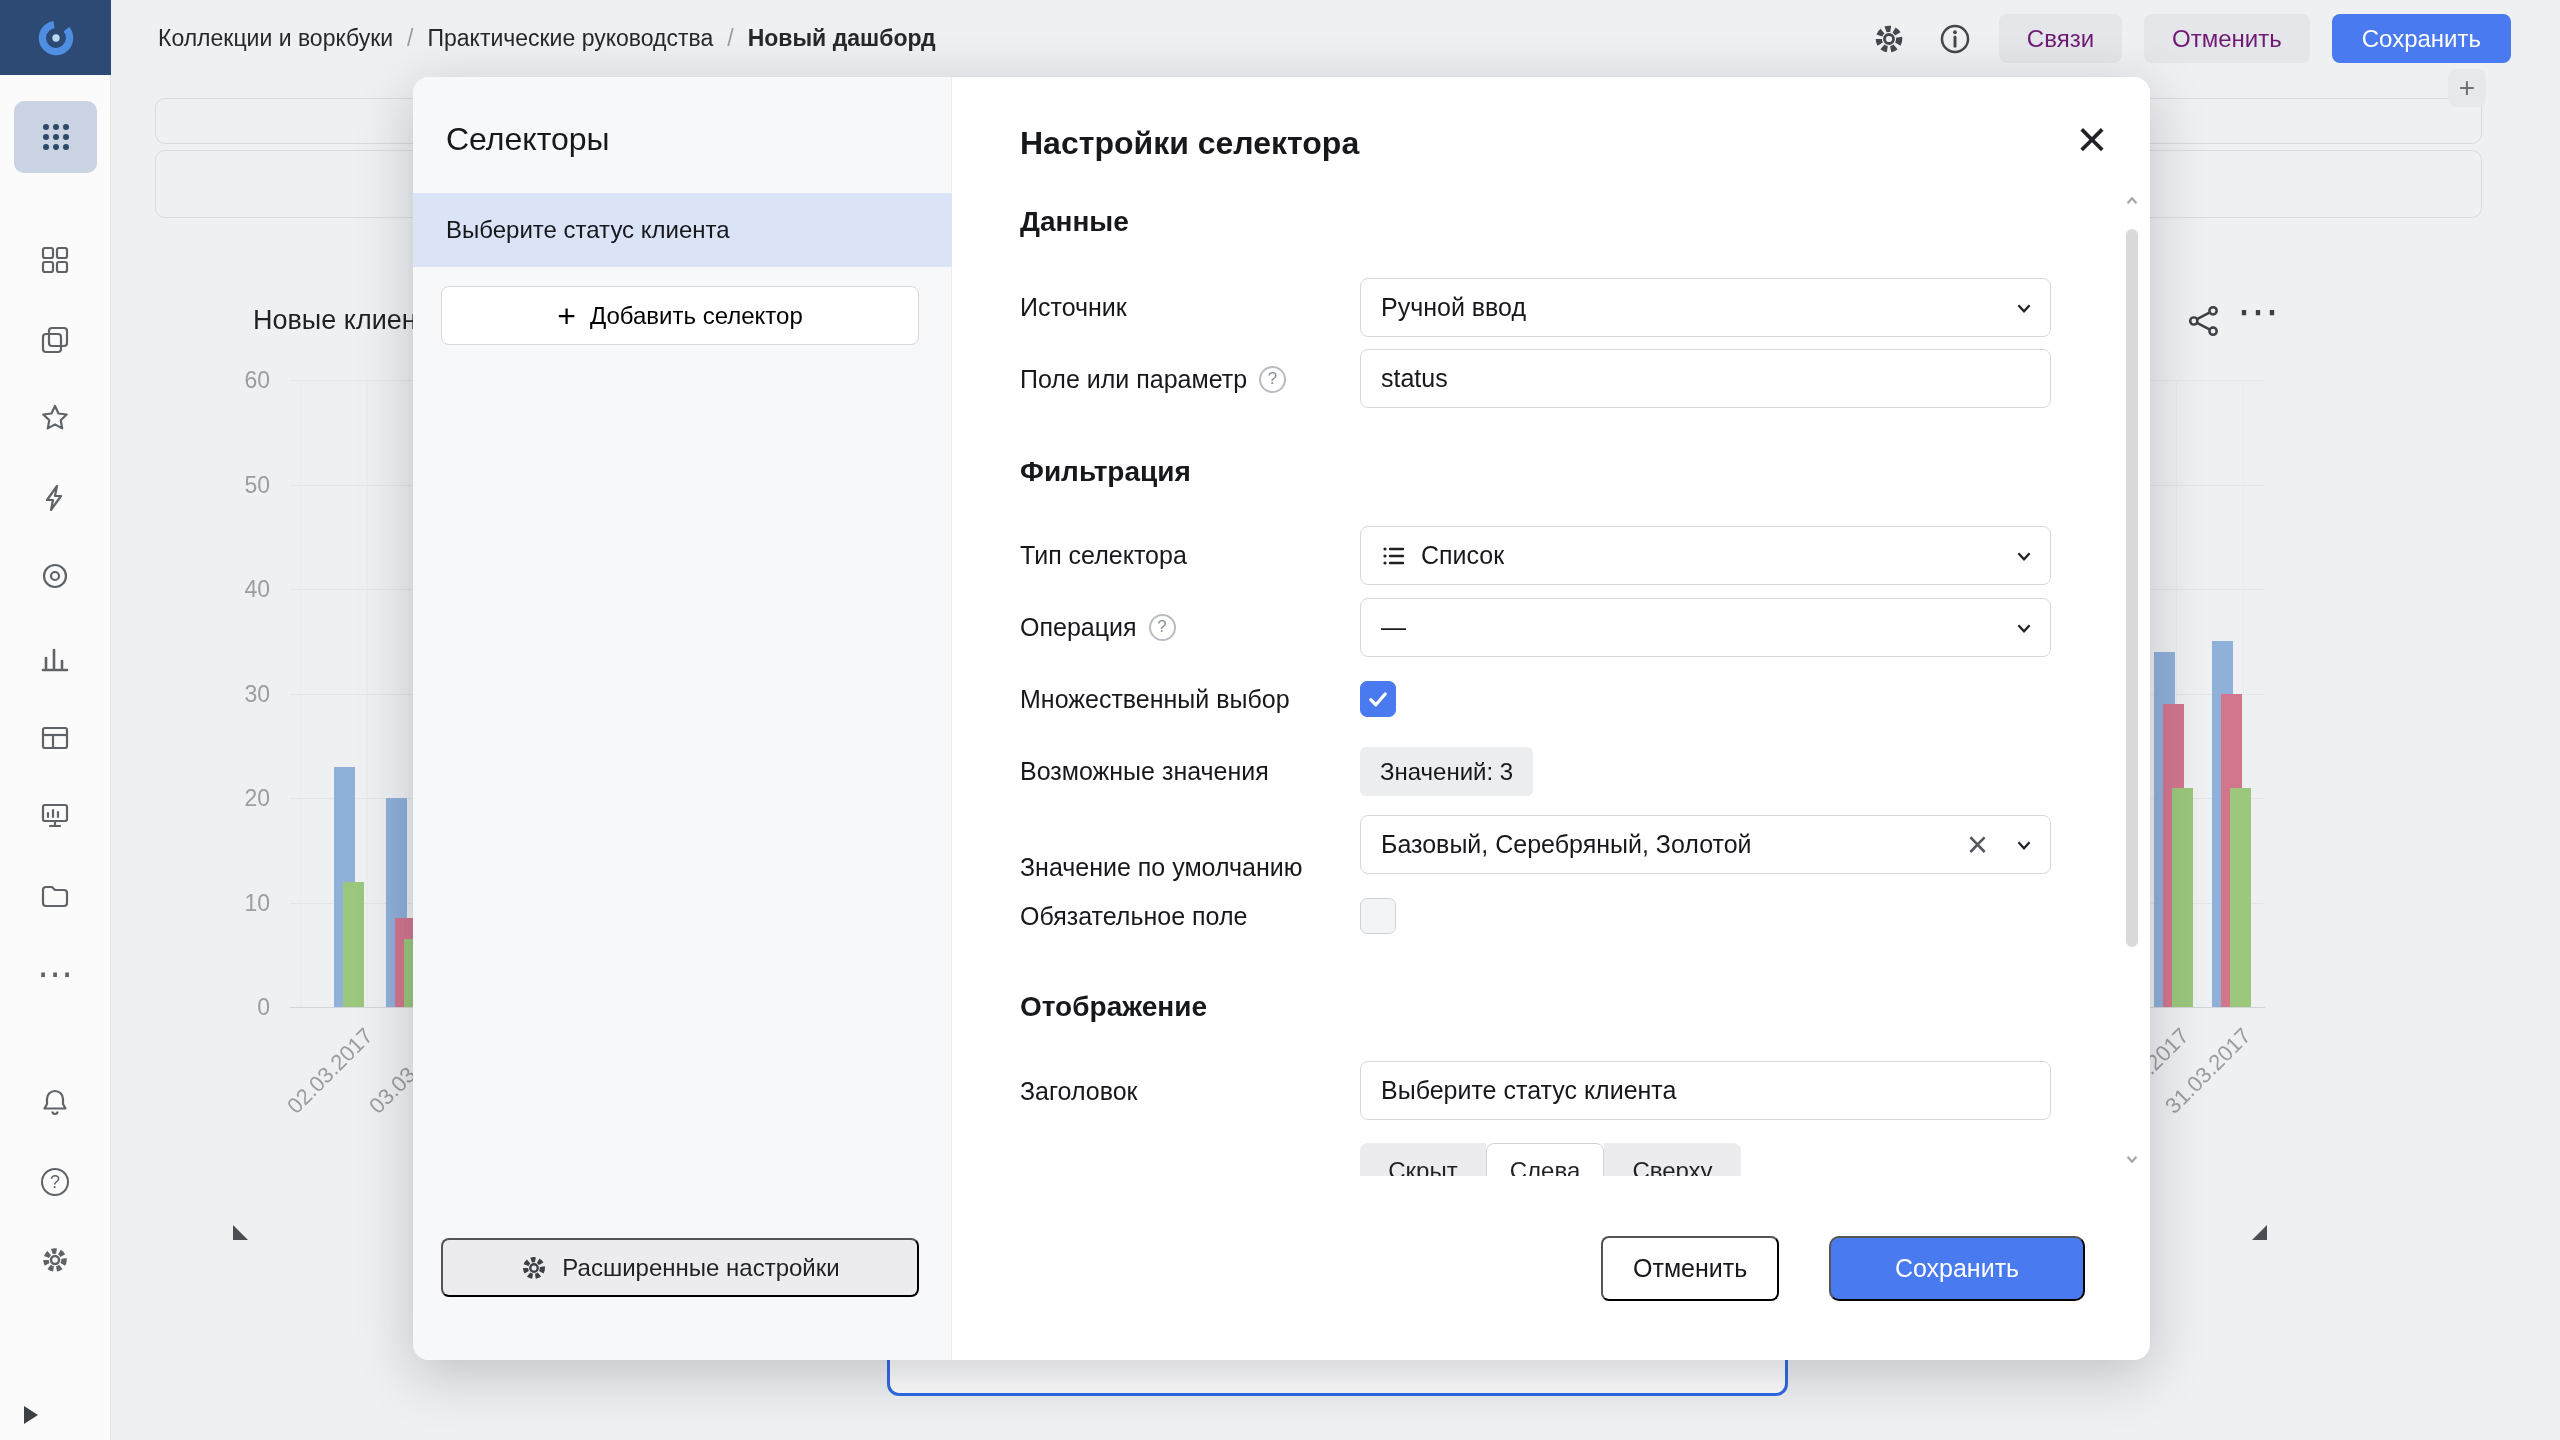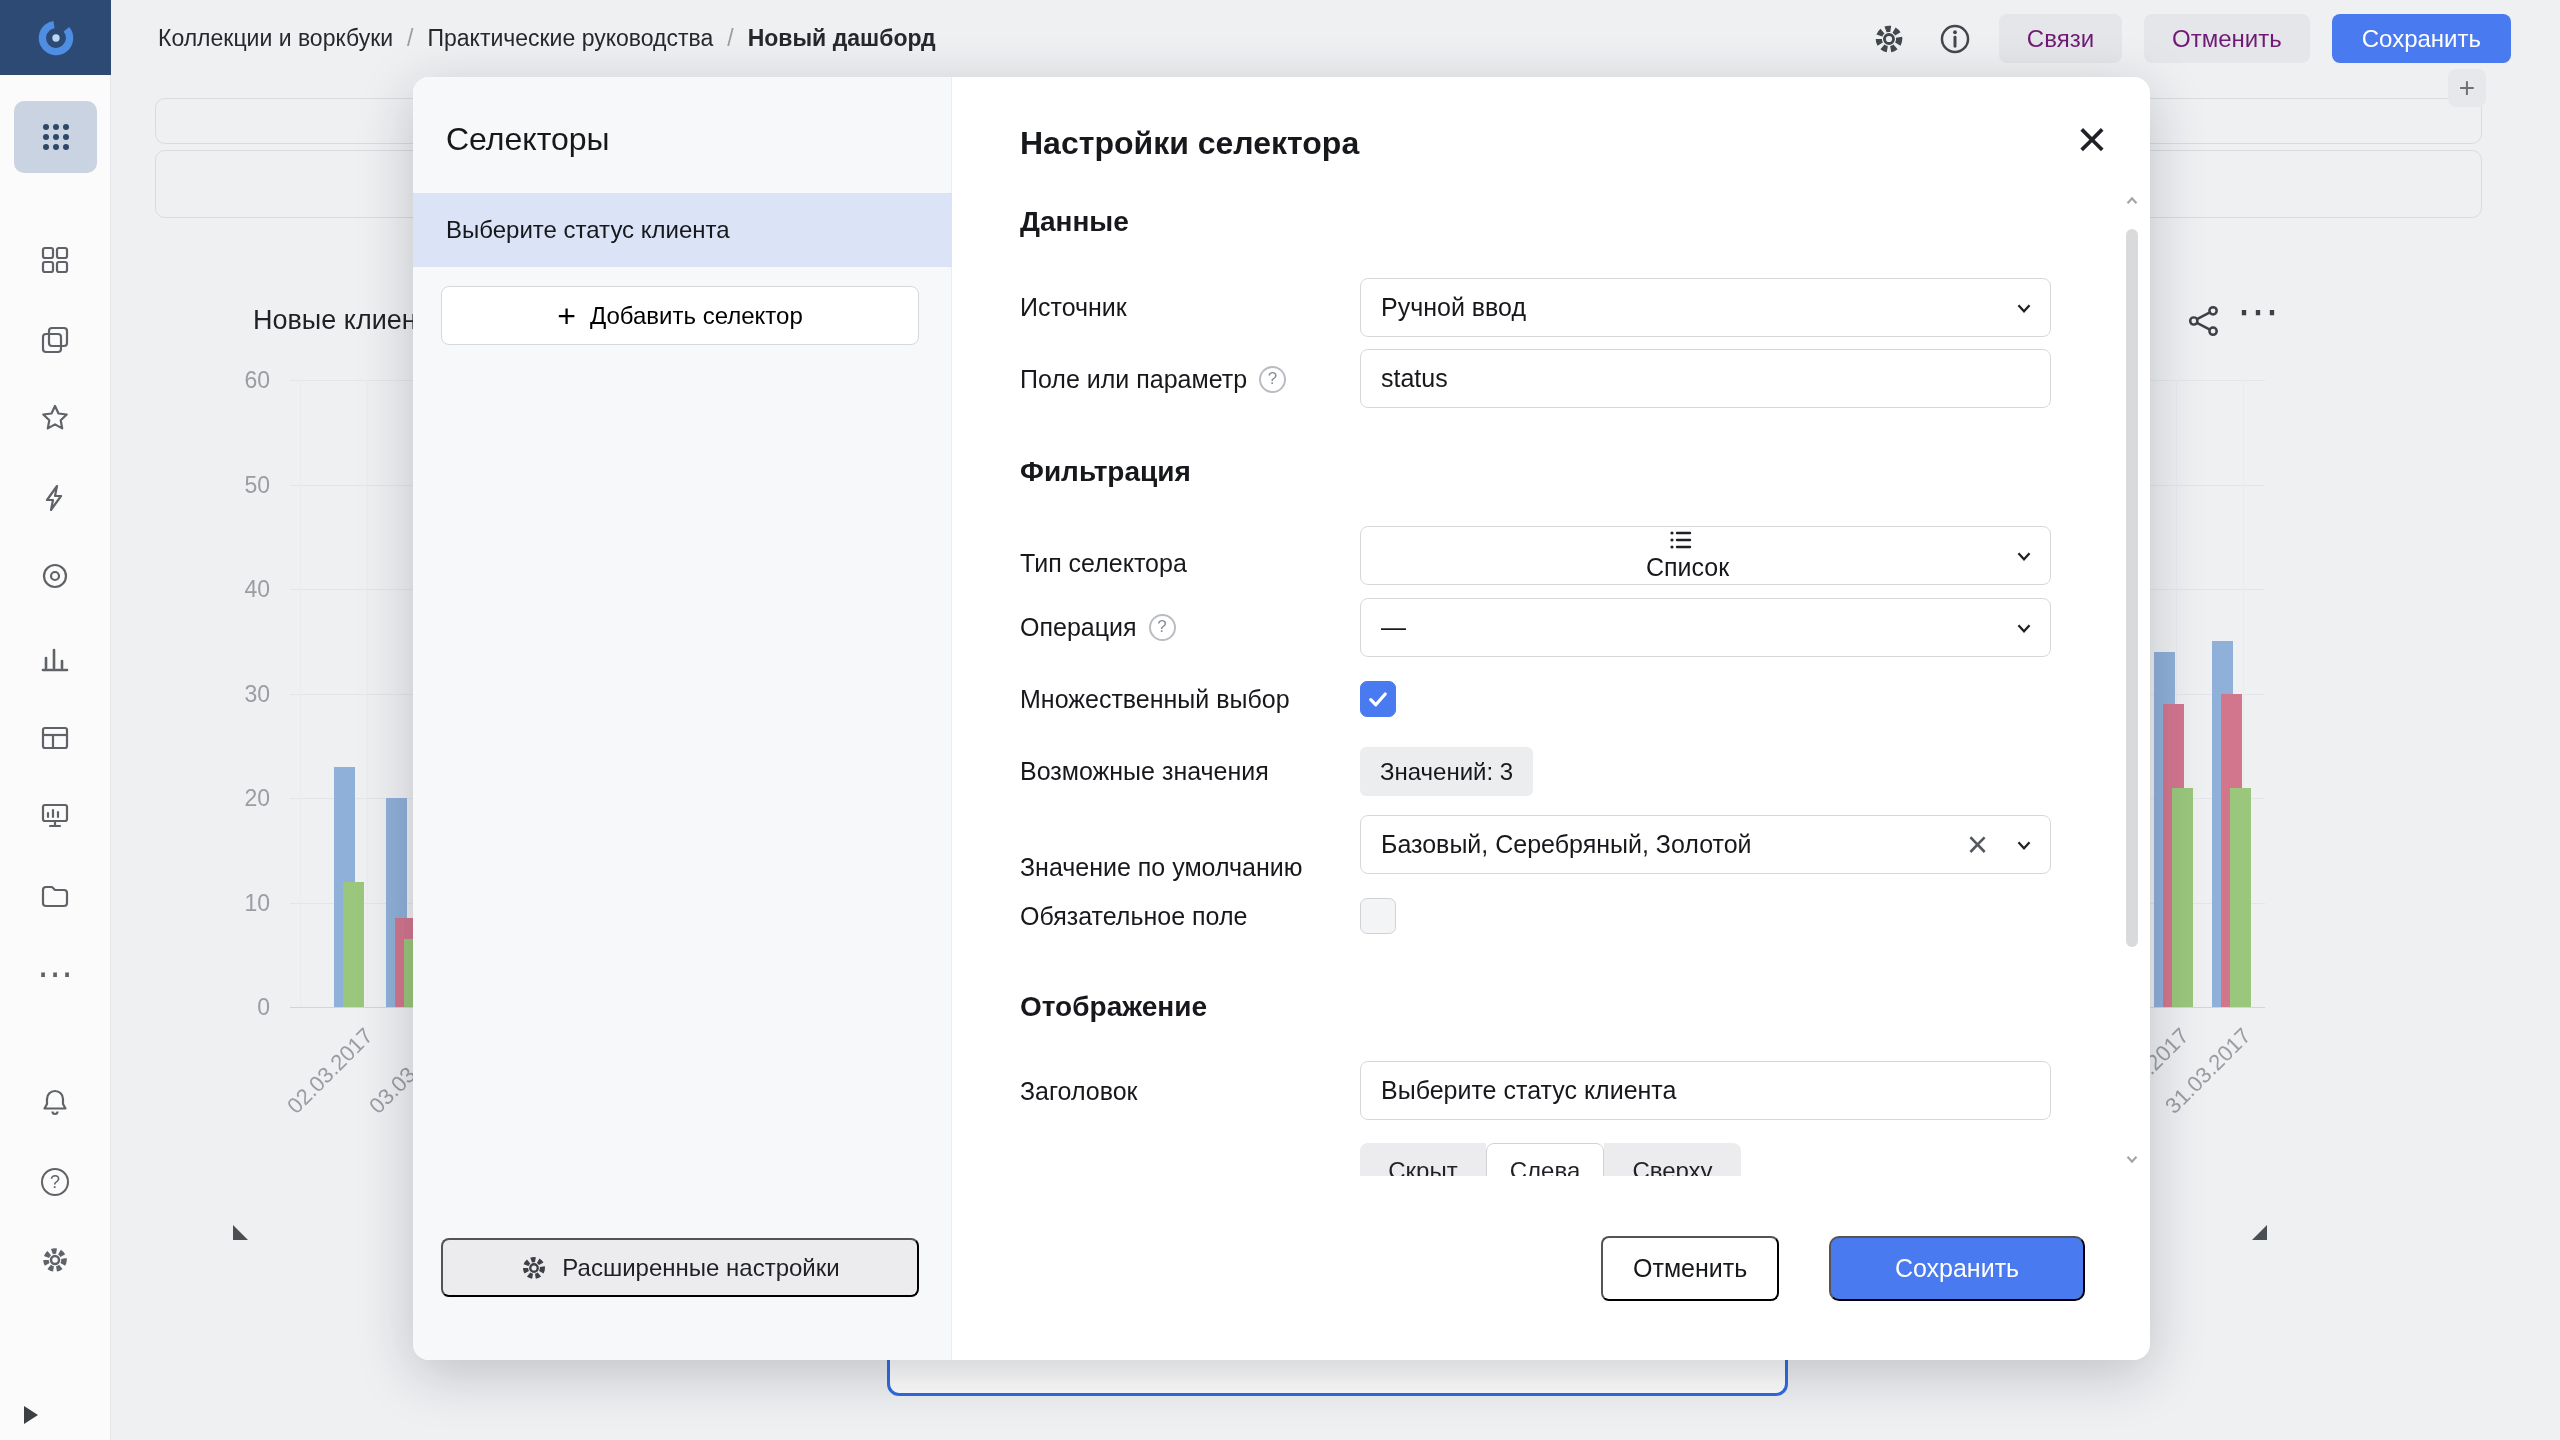--- a/index.html
+++ b/index.html
@@ -94,21 +94,21 @@
   .sb-arrow{position:absolute;left:1172px;width:16px;height:16px;color:#a0a3a8;display:flex;align-items:center;justify-content:center;cursor:pointer;}
   .sb-arrow.up{top:116px;}
   .sb-arrow.down{top:1074px;}
   .pr-footer-cancel{position:absolute;left:649px;top:1159px;height:65px;padding:0 30px;display:flex;align-items:center;font-size:25px;color:#17181c;background:transparent;border-radius:8px;cursor:pointer;}
   .pr-footer-save{position:absolute;left:877px;top:1159px;width:256px;height:65px;background:var(--accent);color:#fff;border-radius:10px;display:flex;align-items:center;justify-content:center;font-size:25px;cursor:pointer;}
 
   
   .h-data{top:2px;} .lab-source{top:88px;} .c-source{top:74px;}
   .lab-field{top:160px;} .c-field{top:145px;}
   .h-filter{top:252px;}
-  .lab-type{top:336px;margin-top:8px;} .c-type{top:322px;flex-direction:column;}
+  .lab-type{top:336px;} .c-type{top:322px;}
   .lab-op{top:408px;} .c-op{top:394px;}
   .lab-multi{top:480px;} .cb-multi{top:477px;}
   .lab-poss{top:552px;} .chip-poss{top:543px;}
   .lab-def{top:648px;} .c-def{top:611px;padding-right:110px;}
   .lab-req{top:697px;} .cb-req{top:694px;}
   .h-disp{top:787px;}
   .lab-title{top:872px;} .c-title{top:857px;}
 </style>
 </head>
 <body>

